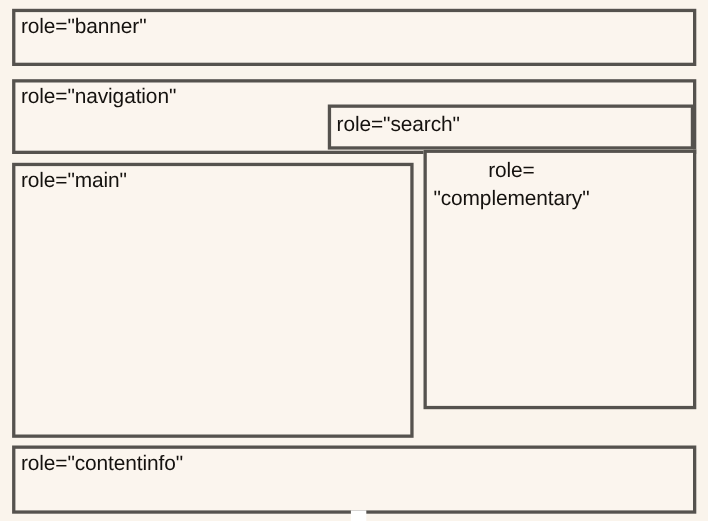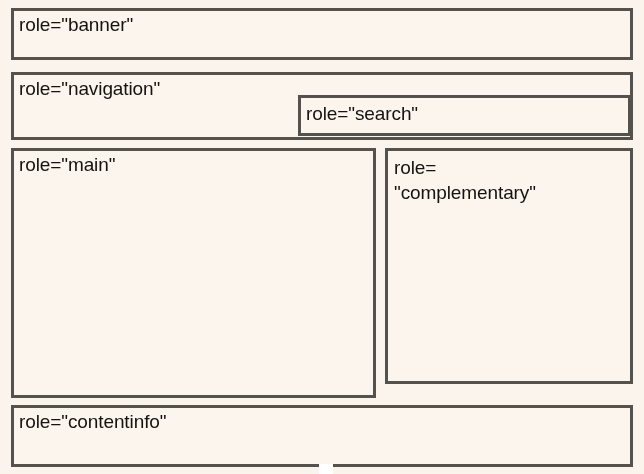--- a/index.html
+++ b/index.html
@@ -63,22 +63,22 @@
   #search-region > .label {
     top: 5px;
   }
 
   #main-region {
     left: 11px;  top: 148px;
     width: 365px; height: 250px;
   }
 
   #complementary-region {
-    left: 385px; top: 148px;
-    width: 248px; height: 236px;
+    left: 385px; top: 136px;
+    width: 248px; height: 236px; text-align: center;
   }
   #complementary-region > .label {
     left: 6px;
     top: 4px;
     line-height: 25px;
   }
 
   #contentinfo-region {
     left: 11px;  top: 405px;
     width: 622px; height: 62px;

